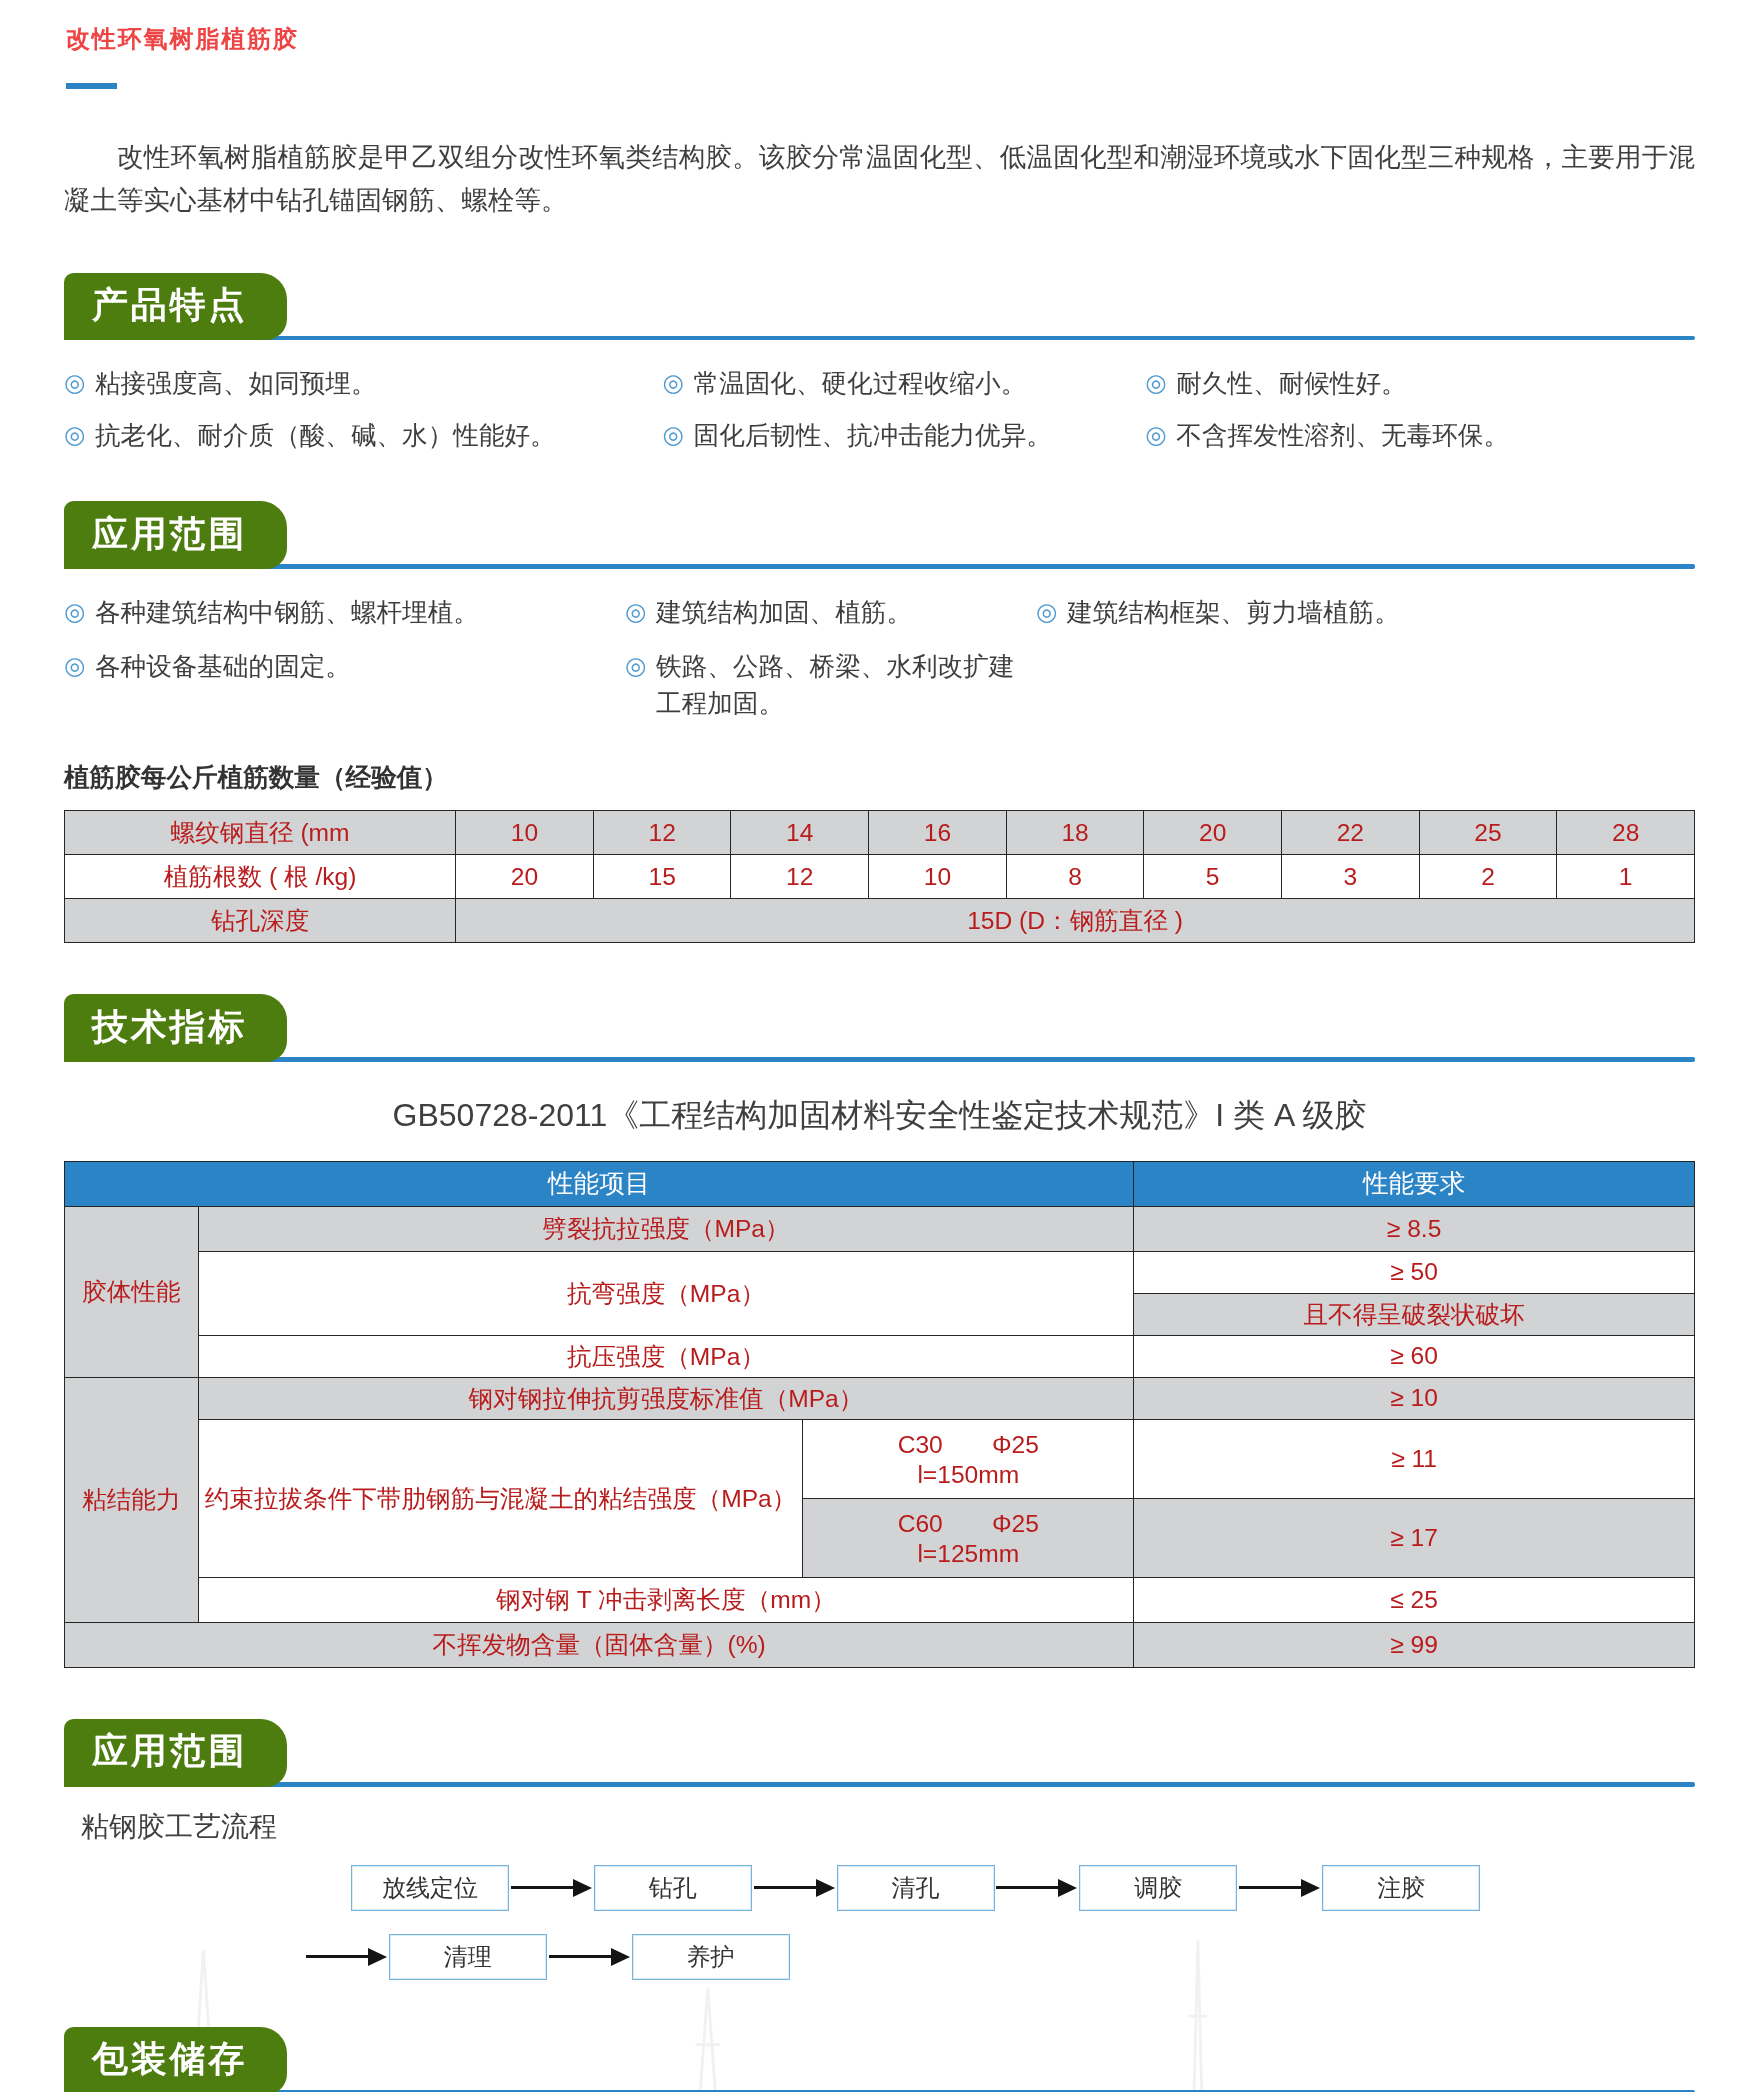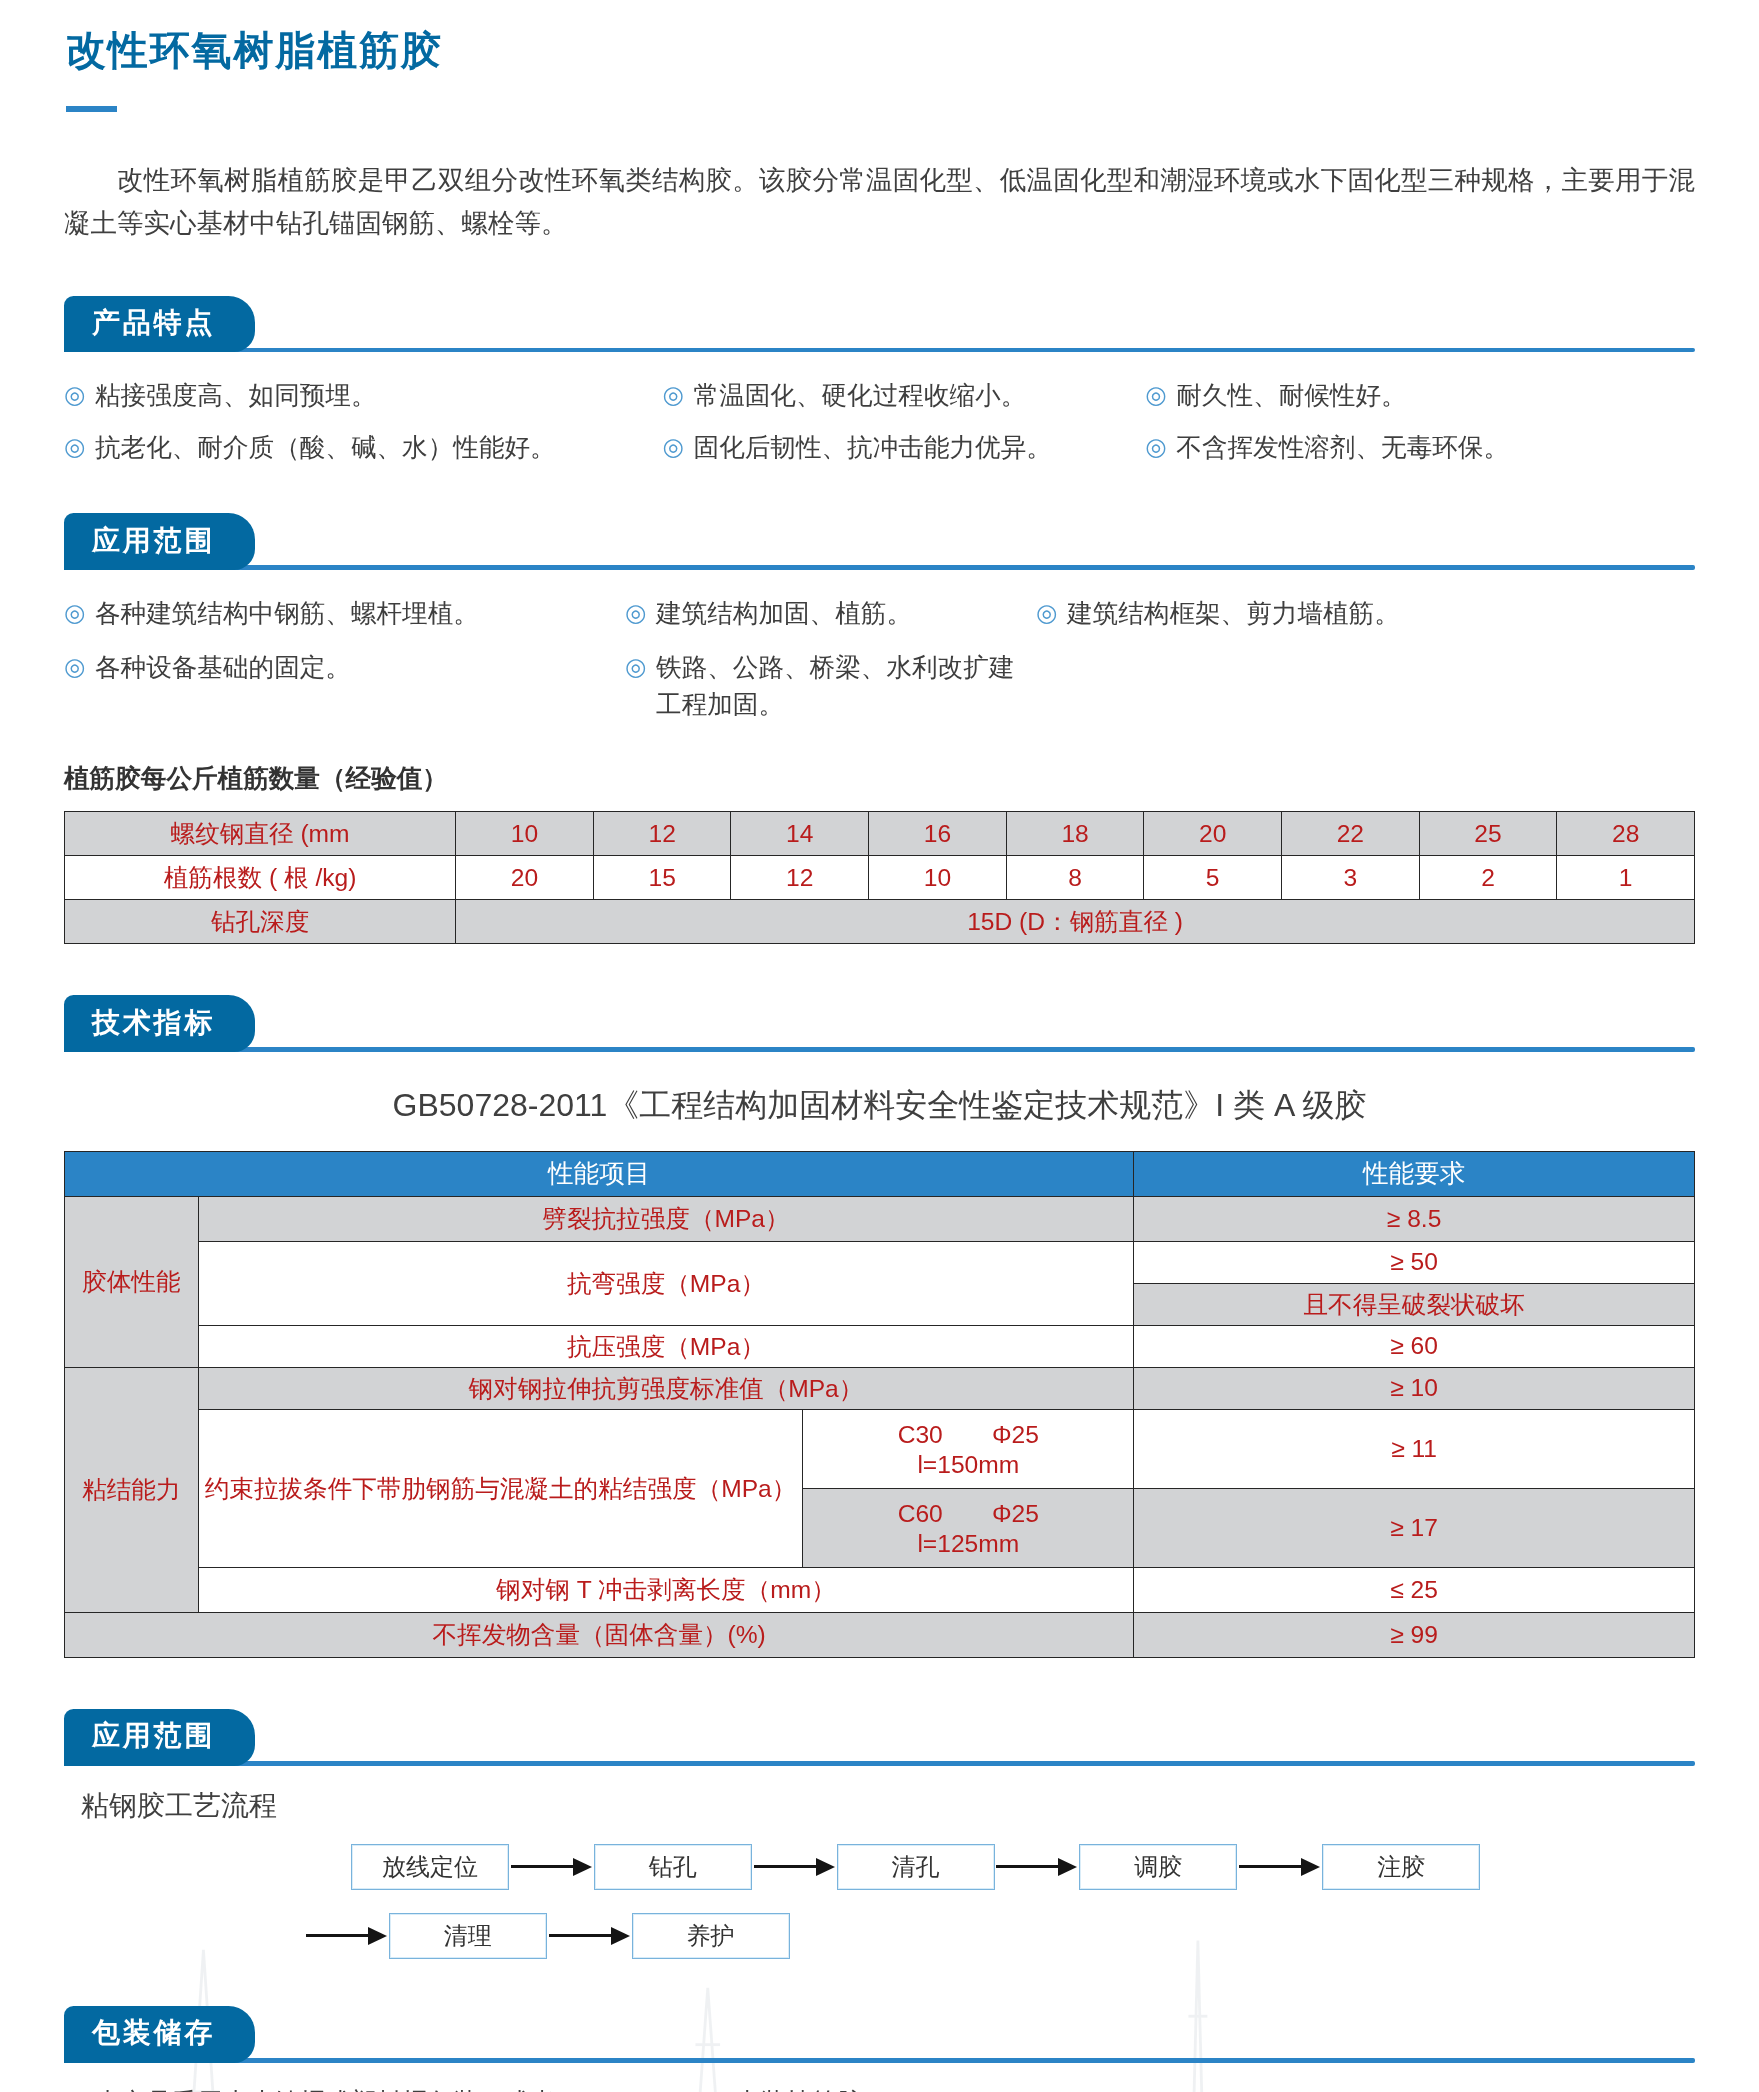--- a/index.html
+++ b/index.html
@@ -9,41 +9,41 @@
     font-family:"Liberation Sans",sans-serif;
     color:#3e3e3e;
     position:relative;
     overflow:hidden;
   }
   .content{padding:0 64px;position:relative;z-index:1;}
 
   
   .page-title{
     margin:23px 0 0 1.9px;
-    font-size:40px;
+    font-size:24px;
     font-weight:bold;
-    color:#0369a1;
+    color:#ef4444;
     letter-spacing:1.9px;
   }
   .title-dash{
     width:51px;height:5.7px;background:#2b84c6;
     margin:28px 0 0 1.9px;
   }
   .intro{
     margin:47px 0 0 0;
     font-size:26.5px;line-height:1.62;color:#3f3f3f;
     text-indent:2em;text-align:justify;
   }
 
   
   .banner-wrap{position:relative;}
   .banner{
     display:inline-block;
-    background:#0369a1;color:#ffffff;
-    font-size:28px;font-weight:bold;letter-spacing:2.8px;
+    background:#4d7c0f;color:#ffffff;
+    font-size:36px;font-weight:bold;letter-spacing:2.8px;
     padding:8.5px 40px 10.4px 28px;
     border-radius:9.5px 26.5px 21px 0;
     position:relative;z-index:2;
   }
   .banner-line{height:4.7px;background:#2b84c6;margin-top:-4.7px;border-radius:1.9px;}
 
   
   .bullet{display:flex;align-items:flex-start;font-size:25.6px;line-height:1.45;color:#3e3e3e;}
   .bullet .dot{color:#4f9ad0;margin-right:9.5px;font-size:24.6px;line-height:1.5;}
   .grid-features{

